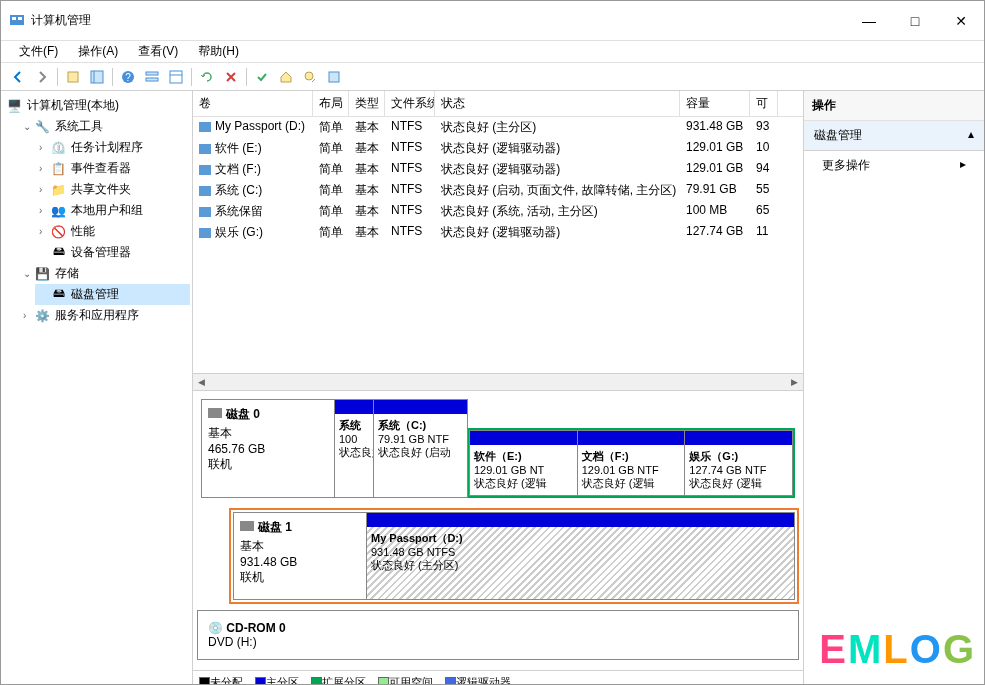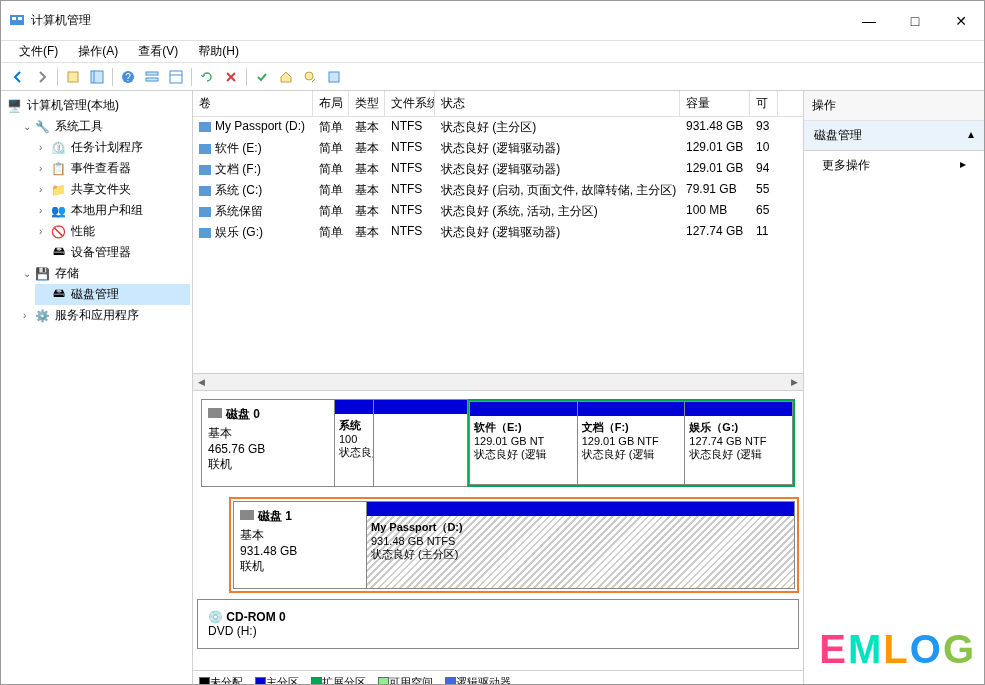--- a/index.html
+++ b/index.html
@@ -39,38 +39,38 @@
 .hscroll .arrow { width: 17px; height: 17px; display: flex; align-items: center; justify-content: center; font-size: 9px; color: #666; }
 .hscroll .track { flex: 1; }
 
 .disk-graphics { flex: 1; overflow-y: auto; padding: 4px; }
 .disk-block { border: 2px solid transparent; padding: 2px; margin-bottom: 6px; }
 .disk-block.selected { border-color: #ed7d31; margin-left: 32px; }
 .disk-row { display: flex; min-height: 88px; }
 .disk-info { width: 134px; padding: 6px; border: 1px solid #888; background: #fff; }
 .disk-info .disk-icon { display: inline-block; width: 14px; height: 10px; background: #888; margin-right: 4px; }
 .disk-info .disk-name { font-weight: bold; margin-bottom: 2px; }
-.disk-parts { flex: 1; display: flex; }
+.disk-parts { flex: 1; display: flex; margin-top: 29px; }
 .disk-parts.ext-green { border: 2px solid #00a651; }
 .part { flex: 1; border: 1px solid #888; margin-left: -1px; display: flex; flex-direction: column; overflow: hidden; }
 .part .part-header { height: 14px; background: #0000d8; }
 .part .part-body { padding: 4px; font-size: 11px; flex: 1; }
 .part .part-body.hatched { background: repeating-linear-gradient(135deg, #fff, #fff 3px, #ccc 3px, #ccc 5px); }
 .part .part-name { font-weight: bold; white-space: nowrap; }
 .part .part-size, .part .part-status { white-space: nowrap; }
 
 .cdrom-block { border: 1px solid #888; padding: 10px; margin-top: 2px; }
 .cdrom-block .disk-name { font-weight: bold; }
 
 .legend { border-top: 1px solid #d0d0d0; padding: 4px 6px; display: flex; align-items: center; gap: 12px; font-size: 11px; }
 .legend-item { display: flex; align-items: center; gap: 0; }
 .legend-swatch { width: 11px; height: 11px; border: 1px solid #666; }
 
 .right { width: 180px; padding: 0; }
-.right-header { padding: 6px 8px; font-weight: normal; border-bottom: 1px solid #e0e0e0; background: #f7f7f7; }
+.right-header { padding: 6px 8px; font-weight: bold; border-bottom: 1px solid #e0e0e0; background: #f7f7f7; }
 .right-section { padding: 6px 10px; background: #eaf3fb; border-bottom: 1px solid #d0d0d0; display: flex; justify-content: space-between; }
 .right-action { padding: 6px 18px; cursor: default; display: flex; justify-content: space-between; }
 
 .watermark { position: absolute; right: 8px; bottom: 12px; font-size: 40px; font-weight: 900; letter-spacing: 2px; pointer-events: none; }
 .watermark span:nth-child(1){color:#ff4081;} .watermark span:nth-child(2){color:#00e5c0;}
 .watermark span:nth-child(3){color:#ff9800;} .watermark span:nth-child(4){color:#2196f3;}
 .watermark span:nth-child(5){color:#8bc34a;}
 </style>
 </head>
 <body>
@@ -326,20 +326,25 @@
           <div class="part" style="flex:0 0 40px">
             <div class="part-header"></div>
             <div class="part-body">
               <div class="part-name">系统</div>
               <div class="part-size">100</div>
               <div class="part-status">状态良好</div>
             </div>
           </div>
           <div class="part" style="flex:0 0 95px">
             <div class="part-header"></div>
+            <div class="part-body">
+              <div class="part-name">系统（C:)</div>
+              <div class="part-size">79.91 GB NTF</div>
+              <div class="part-status">状态良好 (启动</div>
+            </div>
           </div>
           <div class="disk-parts ext-green">
             <div class="part">
               <div class="part-header"></div>
               <div class="part-body">
                 <div class="part-name">软件（E:)</div>
                 <div class="part-size">129.01 GB NT</div>
                 <div class="part-status">状态良好 (逻辑</div>
               </div>
             </div>

